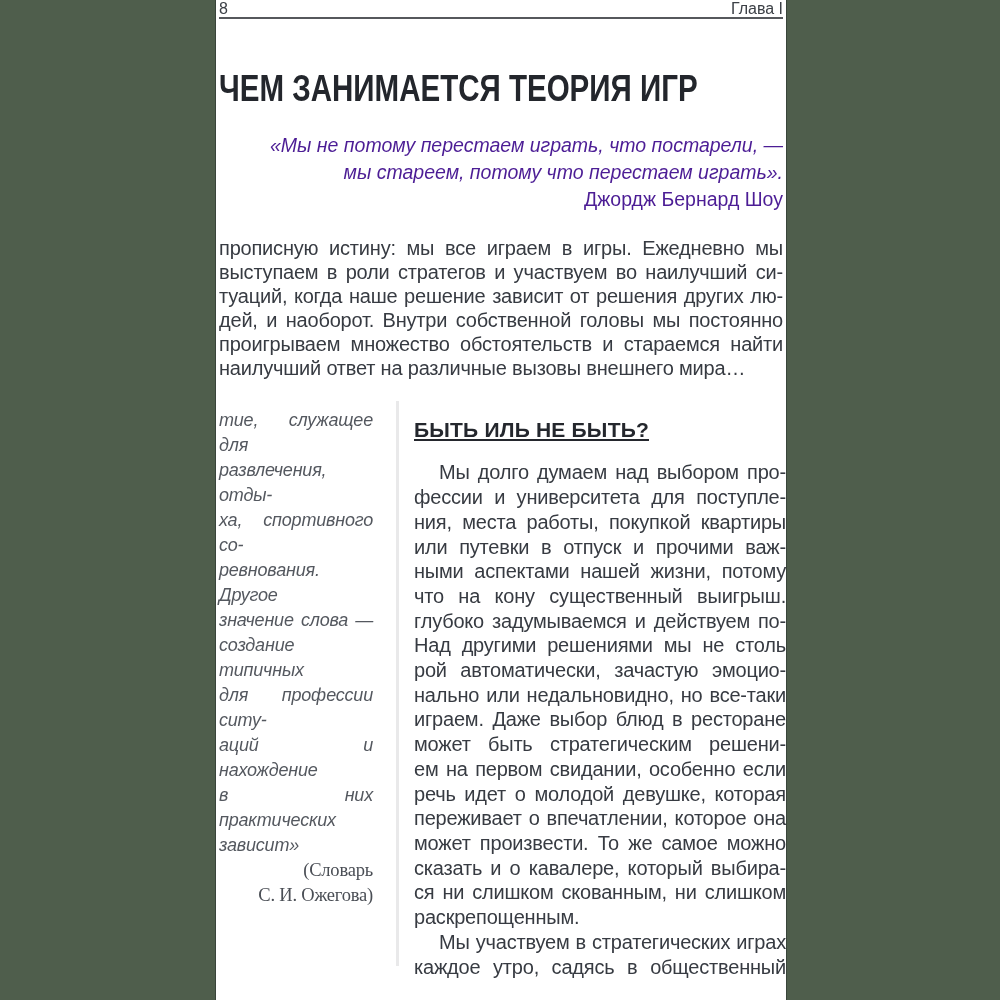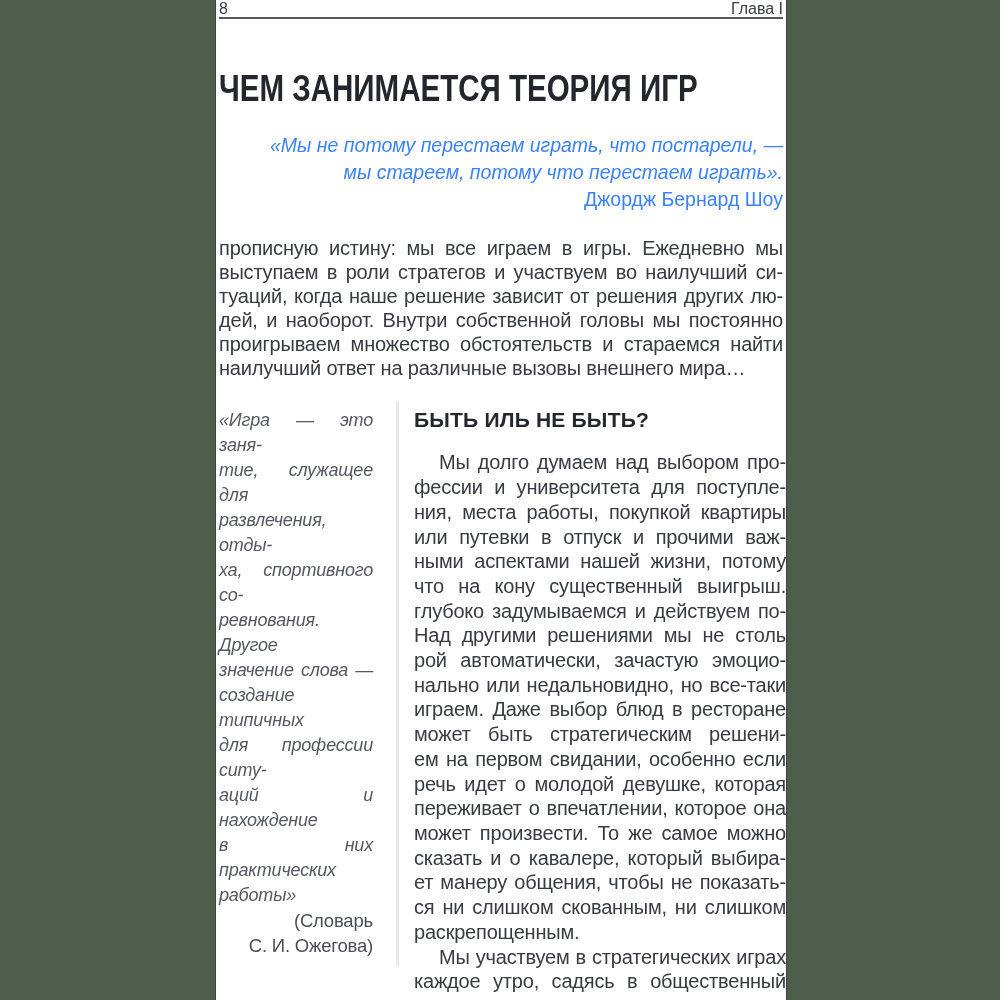--- a/index.html
+++ b/index.html
@@ -20,42 +20,42 @@
     font-size:16px;line-height:17px;color:#3c4046;
     border-bottom:2px solid #56585c;height:17px;
   }
   
   .chapter-title{
     margin-top:50px;
     font-size:36px;line-height:40px;font-weight:bold;color:#23262c;
     transform:scaleX(0.82);transform-origin:left center;white-space:nowrap;
   }
   
-  .epigraph{margin-top:23px;text-align:right;color:#3b82f6;font-size:19.5px;line-height:27px;}
+  .epigraph{margin-top:23px;text-align:right;color:#4c1d95;font-size:19.5px;line-height:27px;}
   .epigraph .it{font-style:italic;}
   
   .tline{
     text-align:justify;text-align-last:justify;
     letter-spacing:-0.2px;
   }
   .tline.endline{text-align-last:left;}
-  .tline.right{text-align:right;text-align-last:right;}
+  .tline.right{text-align:right;text-align-last:right;font-family:Liberation Serif, serif;}
   .tline.indent{text-indent:25px;}
   
   .intro{margin-top:24px;font-size:20px;line-height:23.9px;color:#373b42;}
   
   .columns{display:flex;margin-top:21px;align-items:flex-start;}
   .left-col{width:154px;flex:0 0 154px;padding-top:7px;}
   .margin-quote{font-style:italic;font-size:18px;line-height:25px;color:#54585f;letter-spacing:-0.3px;}
   .attribution{font-style:normal;color:#4a4e55;font-size:18.5px;}
   .col-divider{width:3px;flex:0 0 3px;height:565px;background:#e9e9ea;margin-left:23px;}
   .right-col{margin-left:15px;width:372px;flex:0 0 372px;}
   .col-heading{
-    margin-top:6px;font-size:21px;line-height:26px;font-weight:bold;
-    color:#24272d;letter-spacing:0.2px;
+    margin-top:16px;font-size:21px;line-height:26px;font-weight:bold;
+    color:#24272d;letter-spacing:0.2px;text-decoration:underline;
   }
   .col-body{margin-top:17px;font-size:20px;line-height:24.7px;color:#373b42;}
 </style>
 </head>
 <body>
 
 <div class="page">
 
   <div class="page-header">
     <span>8</span>
@@ -75,31 +75,30 @@
       <div class="tline">выступаем в роли стратегов и участвуем во наилучший си-</div>
       <div class="tline">туаций, когда наше решение зависит от решения других лю-</div>
       <div class="tline">дей, и наоборот. Внутри собственной головы мы постоянно</div>
       <div class="tline">проигрываем множество обстоятельств и стараемся найти</div>
       <div class="tline endline">наилучший ответ на различные вызовы внешнего мира…</div>
     </div>
 
   <div class="columns">
     <div class="left-col">
       <div class="margin-quote">
-          <div class="tline">«Игра — это заня-</div>
           <div class="tline">тие, служащее для</div>
           <div class="tline">развлечения, отды-</div>
           <div class="tline">ха, спортивного со-</div>
           <div class="tline">ревнования. Другое</div>
           <div class="tline">значение слова —</div>
           <div class="tline">создание типичных</div>
           <div class="tline">для профессии ситу-</div>
           <div class="tline">аций и нахождение</div>
           <div class="tline">в них практических</div>
-          <div class="tline endline">работы»</div>
+          <div class="tline endline">зависит»</div>
           <div class="tline right attribution">(Словарь</div>
           <div class="tline right attribution">С. И. Ожегова)</div>
         </div>
     </div>
     <div class="col-divider"></div>
     <div class="right-col">
       <div class="col-heading">БЫТЬ ИЛЬ НЕ БЫТЬ?</div>
       <div class="col-body">
           <div class="tline indent">Мы долго думаем над выбором про-</div>
           <div class="tline">фессии и университета для поступле-</div>
@@ -111,21 +110,20 @@
           <div class="tline">Над другими решениями мы не столь</div>
           <div class="tline">рой автоматически, зачастую эмоцио-</div>
           <div class="tline">нально или недальновидно, но все-таки</div>
           <div class="tline">играем. Даже выбор блюд в ресторане</div>
           <div class="tline">может быть стратегическим решени-</div>
           <div class="tline">ем на первом свидании, особенно если</div>
           <div class="tline">речь идет о молодой девушке, которая</div>
           <div class="tline">переживает о впечатлении, которое она</div>
           <div class="tline">может произвести. То же самое можно</div>
           <div class="tline">сказать и о кавалере, который выбира-</div>
-          <div class="tline">ет манеру общения, чтобы не показать-</div>
           <div class="tline">ся ни слишком скованным, ни слишком</div>
           <div class="tline endline">раскрепощенным.</div>
           <div class="tline indent">Мы участвуем в стратегических играх</div>
           <div class="tline">каждое утро, садясь в общественный</div>
         </div>
     </div>
   </div>
 
 </div>
 

